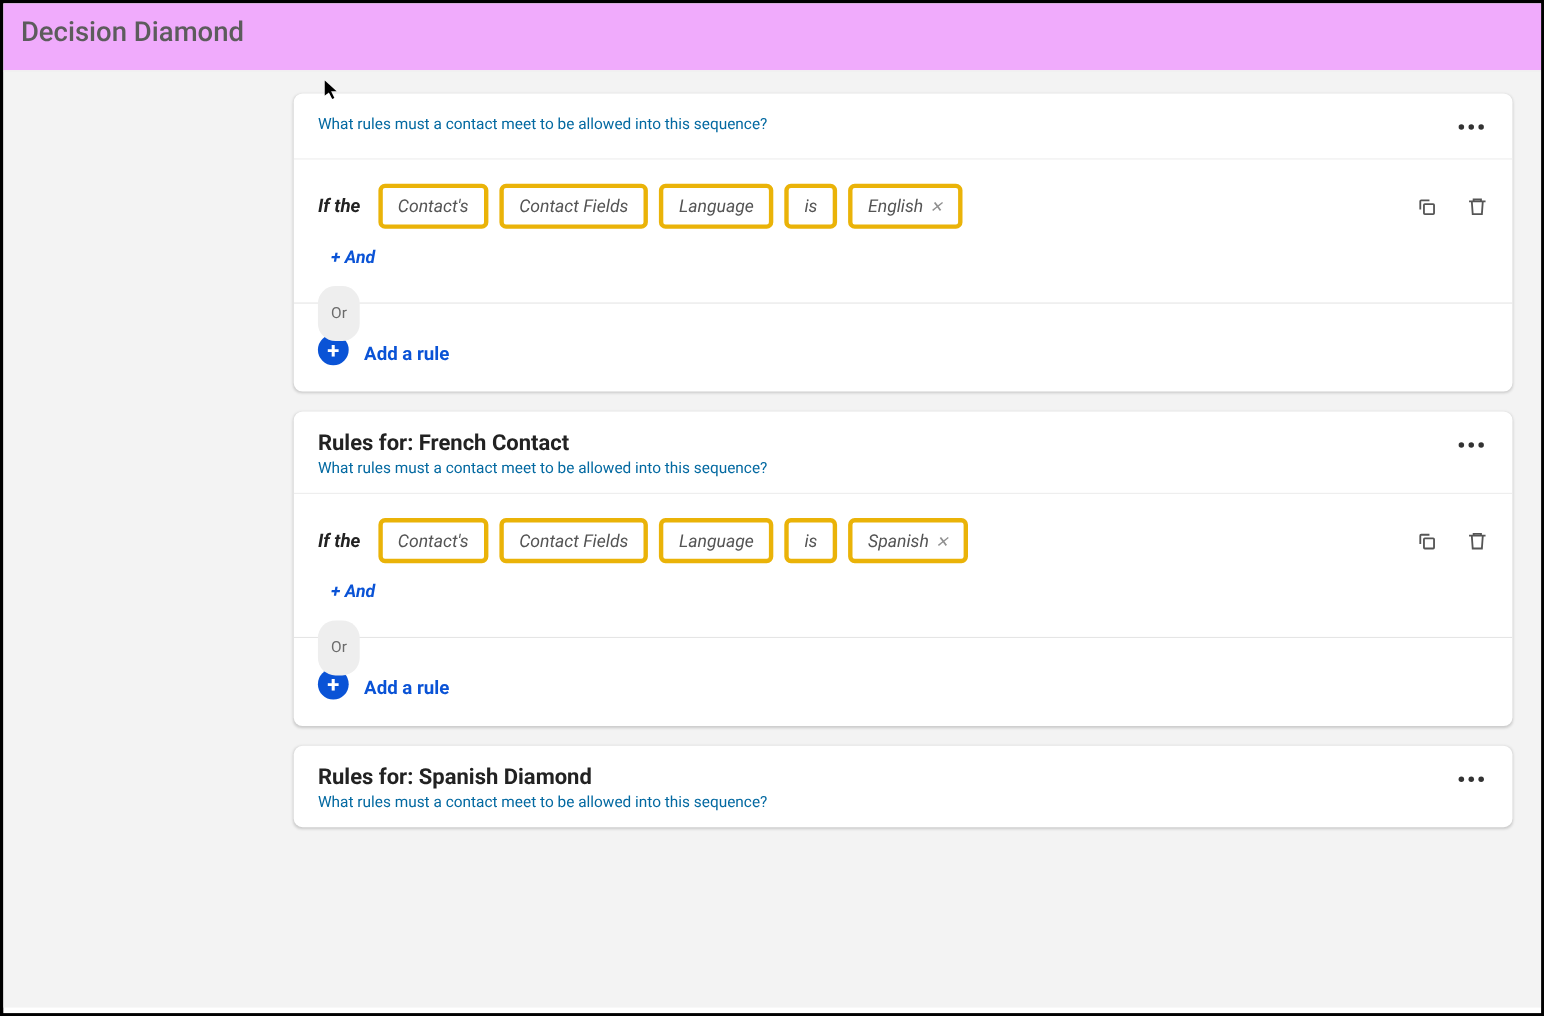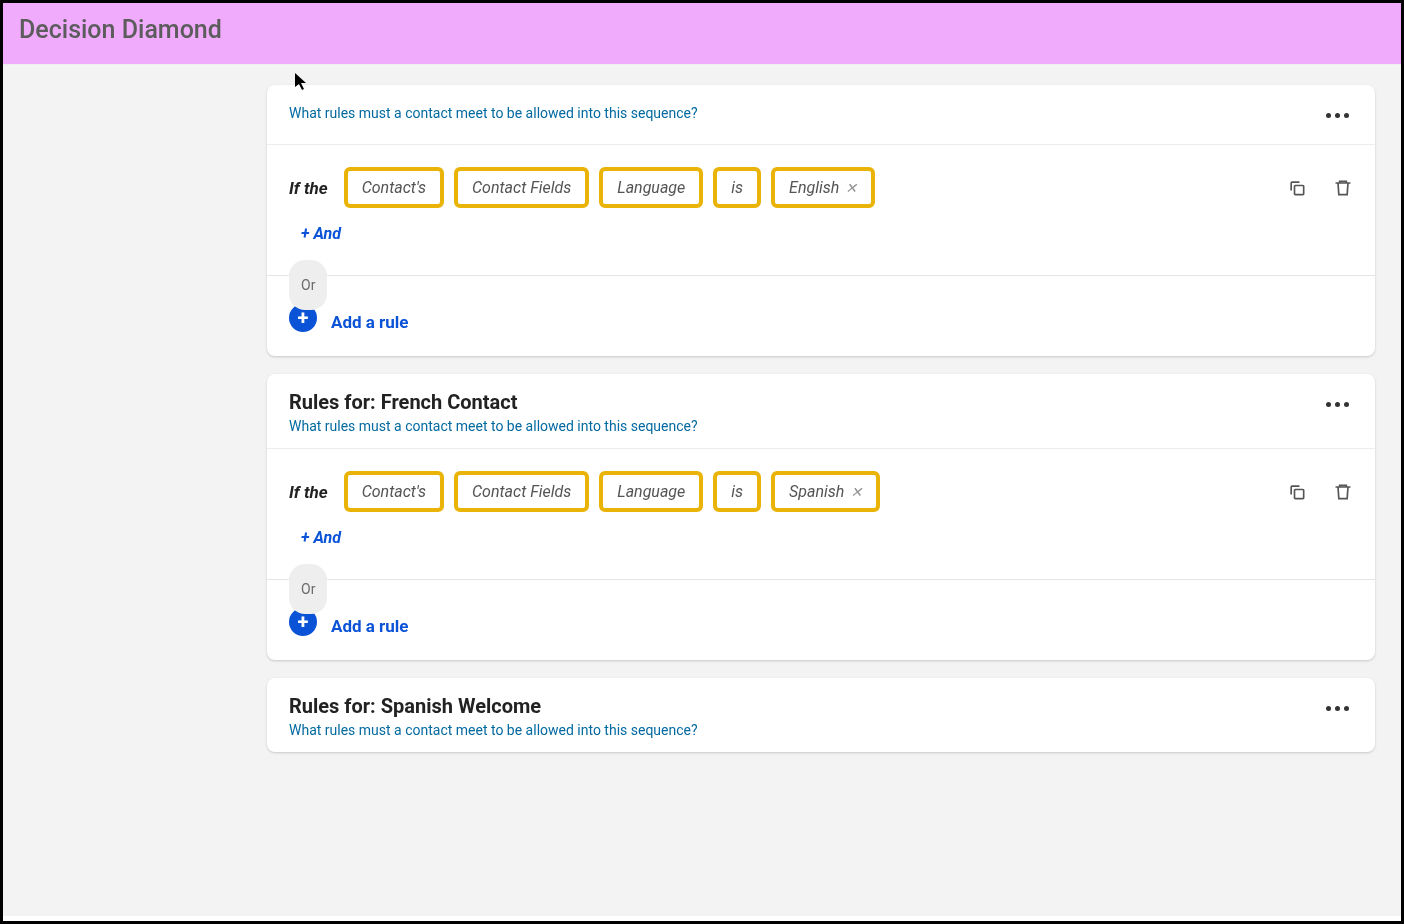--- a/index.html
+++ b/index.html
@@ -130,21 +130,21 @@
         </div>
         <div class="add-rule-row">
           <span class="plus-circle"></span>
           <span class="add-rule-label">Add a rule</span>
         </div>
       </div>
 
       <div class="card">
         <div class="card-head" style="border-bottom:none;">
           <div>
-            <div class="card-title">Rules for: Spanish Welcome</div>
+            <div class="card-title">Rules for: Spanish Diamond</div>
             <div class="card-sub">What rules must a contact meet to be allowed into this sequence?</div>
           </div>
           <div class="dots">
               <span></span>
               <span></span>
               <span></span>
             </div>
         </div>
       </div>
 

